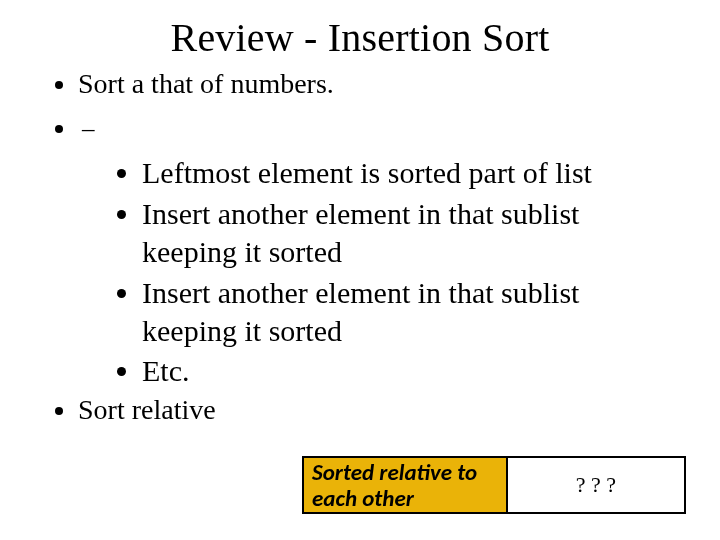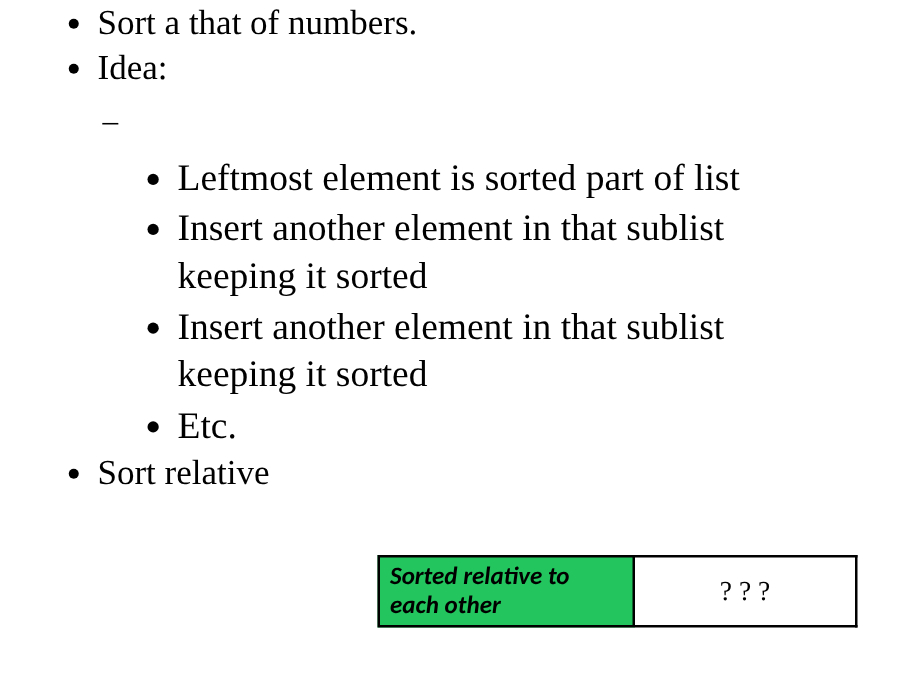--- a/index.html
+++ b/index.html
@@ -62,46 +62,46 @@
   .cell {
     box-sizing: border-box;
     border: 2px solid #000;
     height: 58px;
     display: inline-flex;
     align-items: center;
     vertical-align: top;
   }
   .cell-left {
     width: 206px;
-    background: #22c55e; 
+    background: #eab308; 
     font-family: Calibri, Arial, sans-serif;
     font-style: italic;
     font-weight: 700;
-    font-size: 20px;
+    font-size: 23px;
     line-height: 1.15;
     padding: 4px 8px;
   }
   .cell-right {
     width: 178px;
     border-left: none;
     justify-content: center;
     font-size: 22px;
     font-family: "Times New Roman", Times, serif;
   }
 </style>
 </head>
 <body>
 
 <div class="slide">
 
+  <div class="title">Review - Insertion Sort</div>
 
   <ul class="level1">
     <li>Sort a that of numbers.</li>
     <li>
-      <span>Idea:</span>
       <ul class="level2">
         <li>
           <ul class="level3">
             <li>Leftmost element is sorted part of list</li>
             <li>Insert another element in that sublist keeping it sorted</li>
             <li>Insert another element in that sublist keeping it sorted</li>
             <li>Etc.</li>
           </ul>
         </li>
       </ul>

